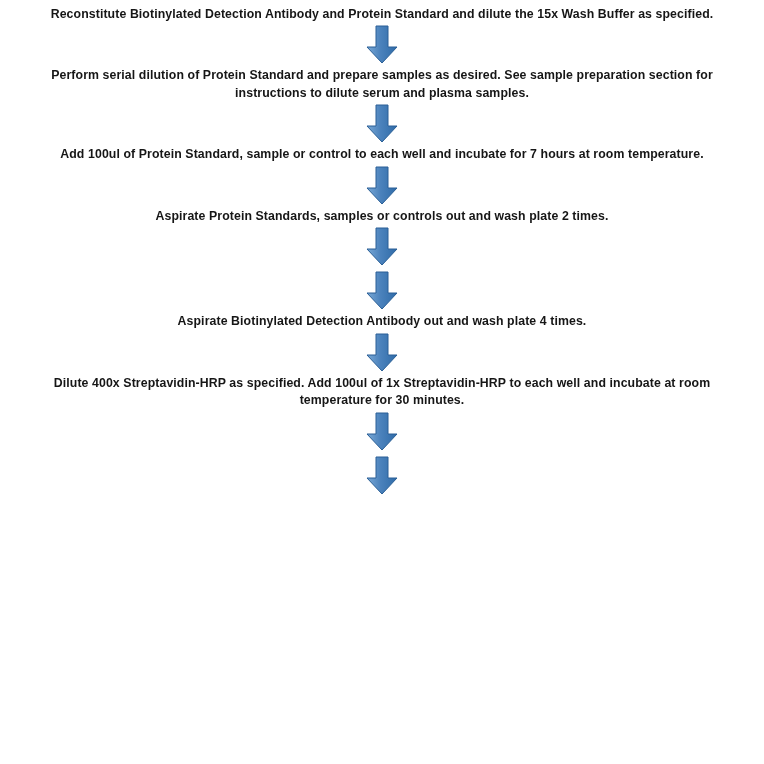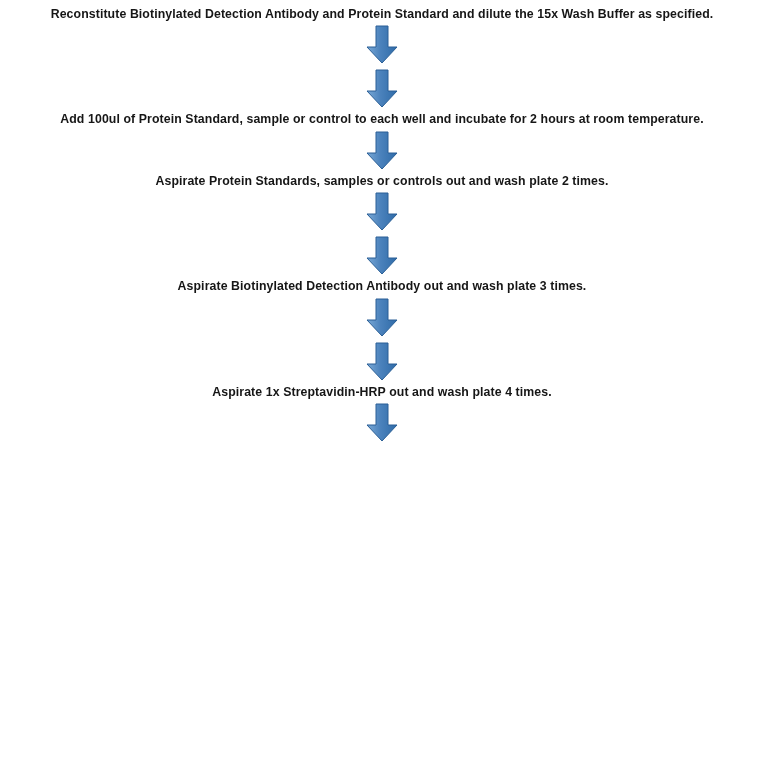--- a/index.html
+++ b/index.html
@@ -55,29 +55,32 @@
         <linearGradient id="ag1" x1="0" y1="0" x2="1" y2="0">
           <stop offset="0%" stop-color="#7aa9d6"></stop>
           <stop offset="45%" stop-color="#4b82bc"></stop>
           <stop offset="100%" stop-color="#2f6ba8"></stop>
         </linearGradient>
       </defs>
       <polygon points="11,1 23,1 23,22 32,22 17,38 2,22 11,22" fill="url(#ag1)" stroke="#2a5f96" stroke-width="1"></polygon>
     </svg>
   </div>
 
+  <div class="step narrow">
+    <span>Perform serial dilution of Protein Standard and prepare samples as desired. See sample preparation section for instructions to dilute serum and plasma samples.</span>
+  </div>
 
   <div class="arrow-wrap">
     <svg width="34" height="40" viewBox="0 0 34 40">
       <polygon points="11,1 23,1 23,22 32,22 17,38 2,22 11,22" fill="url(#ag1)" stroke="#2a5f96" stroke-width="1"></polygon>
     </svg>
   </div>
 
   <div class="step">
-    <span>Add 100ul of Protein Standard, sample or control to each well and incubate for 2 hours at room temperature.</span>
+    <span>Add 100ul of Protein Standard, sample or control to each well and incubate for 7 hours at room temperature.</span>
   </div>
 
   <div class="arrow-wrap">
     <svg width="34" height="40" viewBox="0 0 34 40">
       <polygon points="11,1 23,1 23,22 32,22 17,38 2,22 11,22" fill="url(#ag1)" stroke="#2a5f96" stroke-width="1"></polygon>
     </svg>
   </div>
 
   <div class="step">
     <span>Aspirate Protein Standards, samples or controls out and wash plate 2 times.</span>
@@ -90,40 +93,40 @@
   </div>
 
 
   <div class="arrow-wrap">
     <svg width="34" height="40" viewBox="0 0 34 40">
       <polygon points="11,1 23,1 23,22 32,22 17,38 2,22 11,22" fill="url(#ag1)" stroke="#2a5f96" stroke-width="1"></polygon>
     </svg>
   </div>
 
   <div class="step">
-    <span>Aspirate Biotinylated Detection Antibody out and wash plate 3 times.</span>
+    <span>Aspirate Biotinylated Detection Antibody out and wash plate 4 times.</span>
+  </div>
+
+  <div class="arrow-wrap">
+    <svg width="34" height="40" viewBox="0 0 34 40">
+      <polygon points="11,1 23,1 23,22 32,22 17,38 2,22 11,22" fill="url(#ag1)" stroke="#2a5f96" stroke-width="1"></polygon>
+    </svg>
+  </div>
+
+  <div class="step">
+    <span>Dilute 400x Streptavidin-HRP as specified. Add 100ul of 1x Streptavidin-HRP to each well and incubate at room temperature for 30 minutes.</span>
   </div>
 
   <div class="arrow-wrap">
     <svg width="34" height="40" viewBox="0 0 34 40">
       <polygon points="11,1 23,1 23,22 32,22 17,38 2,22 11,22" fill="url(#ag1)" stroke="#2a5f96" stroke-width="1"></polygon>
     </svg>
   </div>
 
 
   <div class="arrow-wrap">
     <svg width="34" height="40" viewBox="0 0 34 40">
       <polygon points="11,1 23,1 23,22 32,22 17,38 2,22 11,22" fill="url(#ag1)" stroke="#2a5f96" stroke-width="1"></polygon>
     </svg>
   </div>
 
-  <div class="step">
-    <span>Aspirate 1x Streptavidin-HRP out and wash plate 4 times.</span>
-  </div>
-
-  <div class="arrow-wrap">
-    <svg width="34" height="40" viewBox="0 0 34 40">
-      <polygon points="11,1 23,1 23,22 32,22 17,38 2,22 11,22" fill="url(#ag1)" stroke="#2a5f96" stroke-width="1"></polygon>
-    </svg>
-  </div>
-
 
 </div>
 
 </body></html>

